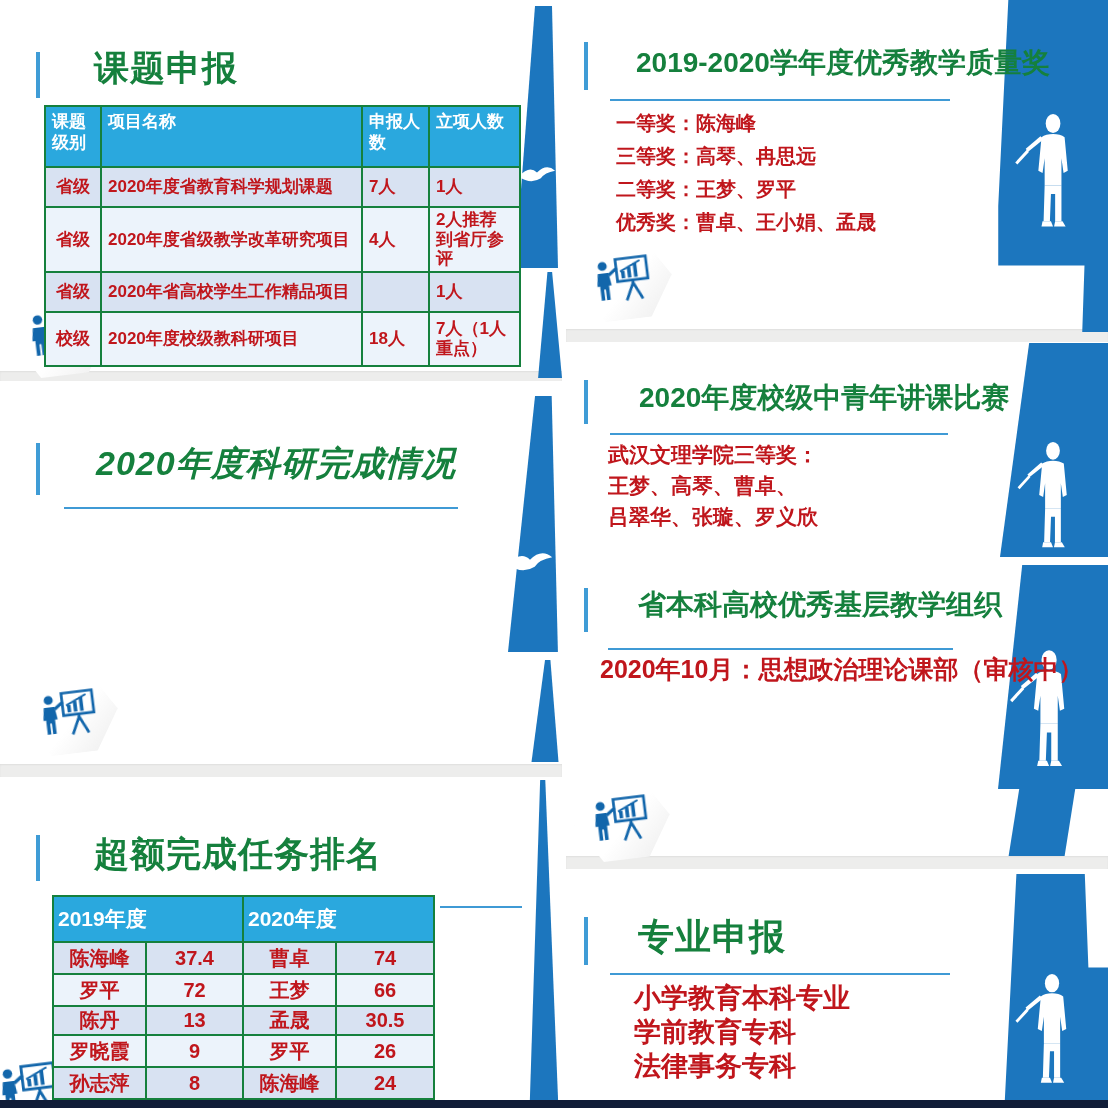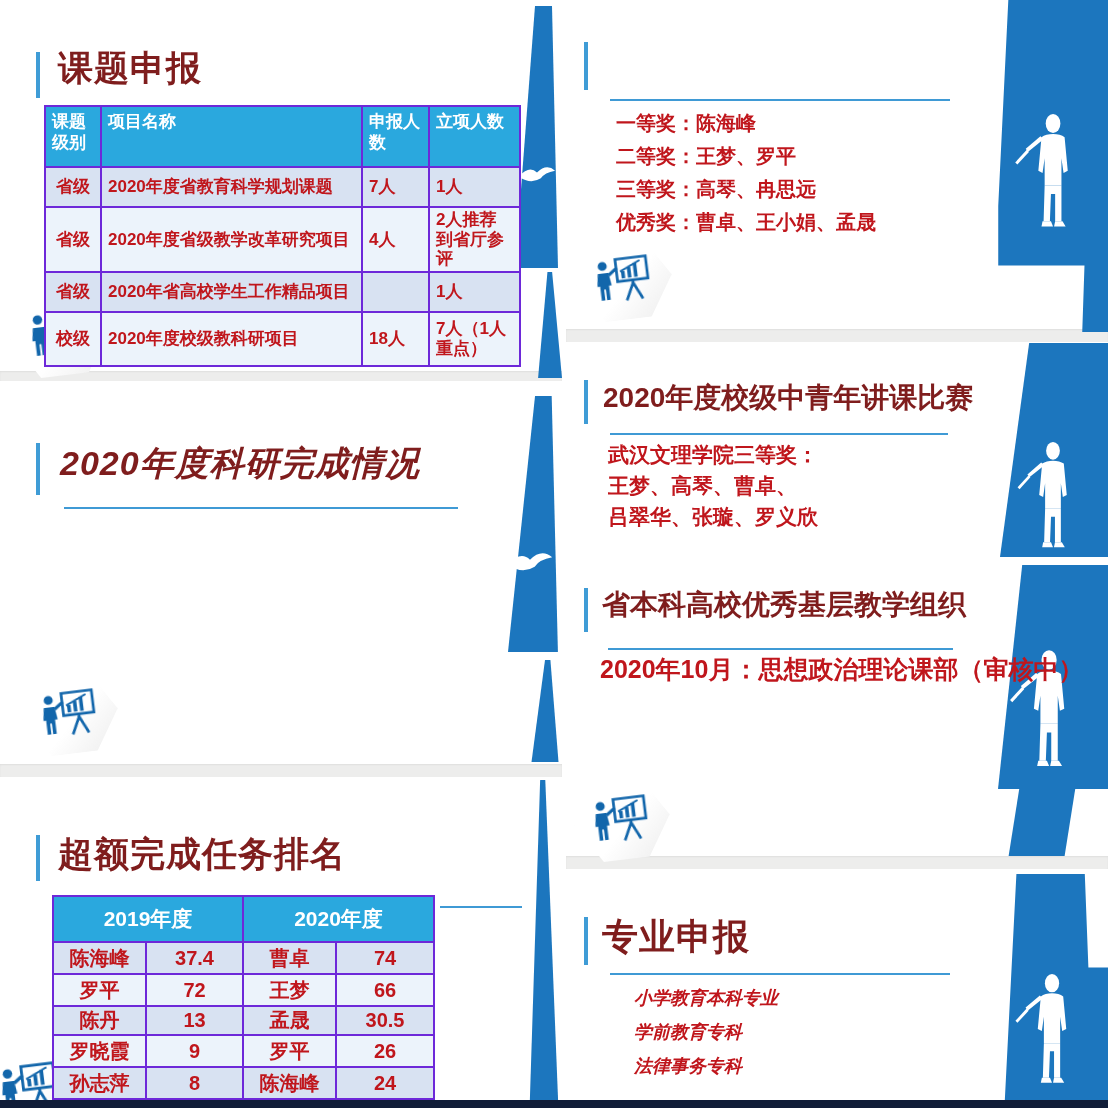--- a/index.html
+++ b/index.html
@@ -23,41 +23,41 @@
     position:absolute;
     background:linear-gradient(135deg,#ffffff 55%,#ececec 100%);
     clip-path:polygon(26% 3%,74% 3%,100% 50%,74% 97%,26% 97%,0% 50%);
     transform:rotate(-7deg);
     filter:drop-shadow(4px 7px 6px rgba(110,120,140,.45));
     display:flex;align-items:center;justify-content:center;
   }
   .hexbadge svg{width:62%;height:62%;}
   
   .accent{position:absolute;width:4px;background:#3f9cd6;}
-  .slide-title{position:absolute;color:#7f1d1d;font-weight:bold;letter-spacing:1px;white-space:nowrap;}
+  .slide-title{position:absolute;color:#15803d;font-weight:bold;letter-spacing:1px;white-space:nowrap;margin-left:36px;}
   .underline{position:absolute;height:2px;background:#3f9ad5;}
   
   .redlines{position:absolute;color:#c0161c;font-weight:bold;margin:0;}
   .redlines p{margin:0;white-space:nowrap;}
   
   table.ppt{position:absolute;border-collapse:collapse;table-layout:fixed;}
   table.ppt th,table.ppt td{
-    border:2px solid #6d28d9;overflow:hidden;
+    border:2px solid #15803d;overflow:hidden;
   }
   table.ppt th{
     background:#2aa8de;color:#ffffff;font-weight:bold;text-align:left;
     vertical-align:top;padding:4px 6px;line-height:1.25;
   }
   table.ppt td{
     color:#c0161c;font-weight:bold;vertical-align:middle;padding:2px 6px;line-height:1.15;
   }
   .row-a{background:#d8e2f2;}
   .row-b{background:#ecf3fb;}
   
-  table.rank th{text-align:center;font-size:21px;padding:9px 4px;}
+  table.rank th{text-align:left;font-size:21px;padding:9px 4px;}
   table.rank td{text-align:center;font-size:20px;}
   .navybar{position:absolute;background:#101d38;}
 </style>
 </head>
 <body>
 
 <div class="canvas">
 
   <div class="seam" style="left:0;top:371px;width:562px;height:10px;"></div>
   <div class="seam" style="left:0;top:764px;width:562px;height:13px;"></div>
@@ -304,25 +304,26 @@
         <td>8</td>
         <td>陈海峰</td>
         <td>24</td>
       </tr>
     </tbody>
       </table>
   </div>
 
   <div class="abs" style="left:566px;top:0;width:542px;height:329px;">
     <div class="accent" style="left:18px;top:42px;height:48px;"></div>
+    <div class="slide-title" style="left:34px;top:44px;font-size:28px;letter-spacing:0;">2019-2020学年度优秀教学质量奖</div>
     <div class="underline" style="left:44px;top:99px;width:340px;"></div>
     <div class="redlines" style="left:50px;top:107px;font-size:20px;line-height:33px;">
       <p>一等奖：陈海峰</p>
+      <p>三等奖：高琴、冉思远</p>
       <p>二等奖：王梦、罗平</p>
-      <p>三等奖：高琴、冉思远</p>
       <p>优秀奖：曹卓、王小娟、孟晟</p>
     </div>
   </div>
 
   <div class="abs" style="left:566px;top:342px;width:542px;height:214px;">
     <div class="accent" style="left:18px;top:38px;height:44px;"></div>
     <div class="slide-title" style="left:37px;top:37px;font-size:28px;letter-spacing:0;">2020年度校级中青年讲课比赛</div>
     <div class="underline" style="left:44px;top:91px;width:338px;"></div>
     <div class="redlines" style="left:42px;top:97px;font-size:21px;line-height:31px;">
       <p>武汉文理学院三等奖：</p>
@@ -337,21 +338,21 @@
     <div class="underline" style="left:42px;top:92px;width:345px;"></div>
     <div class="redlines" style="left:34px;top:98px;font-size:25px;line-height:30px;">
       <p>2020年10月：思想政治理论课部（审核中）</p>
     </div>
   </div>
 
   <div class="abs" style="left:566px;top:869px;width:542px;height:309px;">
     <div class="accent" style="left:18px;top:48px;height:48px;"></div>
     <div class="slide-title" style="left:36px;top:44px;font-size:36px;">专业申报</div>
     <div class="underline" style="left:44px;top:104px;width:340px;"></div>
-    <div class="redlines" style="left:68px;top:112px;font-size:18px;line-height:34px;font-style:italic;">
+    <div class="redlines" style="left:68px;top:112px;font-size:27px;line-height:34px;">
       <p>小学教育本科专业</p>
       <p>学前教育专科</p>
       <p>法律事务专科</p>
     </div>
   </div>
 
   <div class="navybar" style="left:0;top:1100px;width:1108px;height:8px;"></div>
 
 </div>
 

